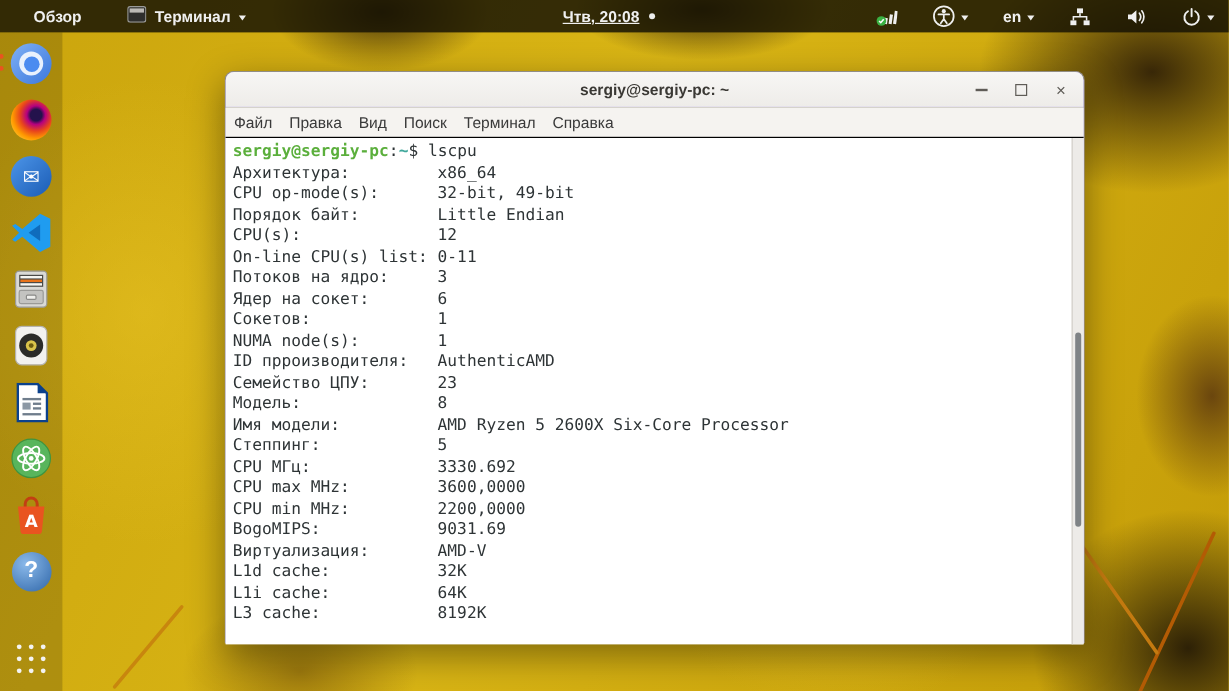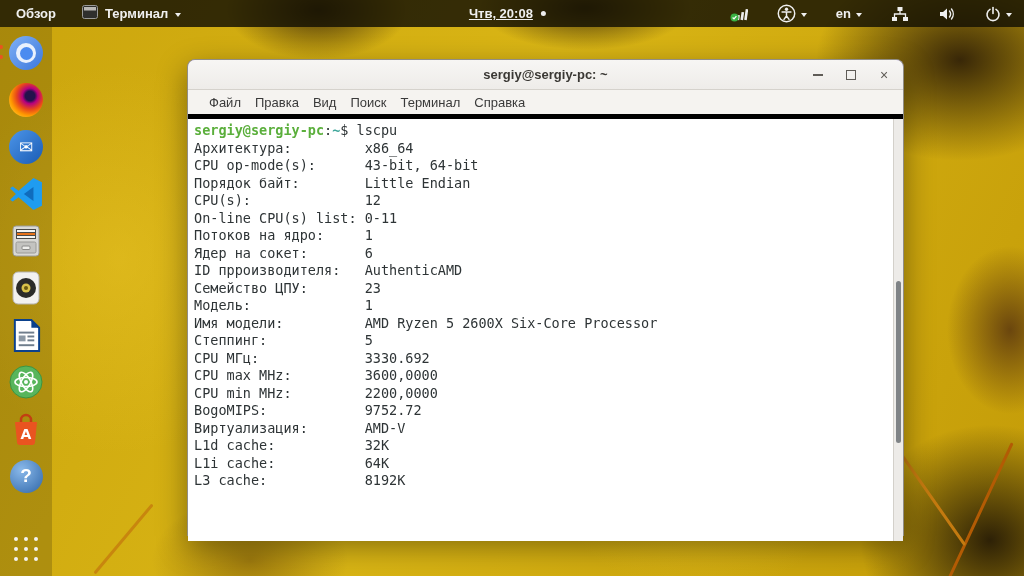--- a/index.html
+++ b/index.html
@@ -21,21 +21,21 @@
       linear-gradient(115deg,#CBA50D 0%,#D9B515 45%,#C49C08 100%);}
   .stem{position:absolute;background:#B35B04;border-radius:2px;}
   .stem.s1{width:3px;height:150px;right:42px;bottom:-10px;transform:rotate(25deg);}
   .stem.s2{width:3px;height:120px;right:92px;bottom:20px;transform:rotate(-35deg);background:#C47A10;}
   .stem.s3{width:3px;height:90px;left:122px;bottom:-8px;transform:rotate(40deg);background:#C8860E;}
 
   
   .topbar{position:absolute;top:0;left:0;width:1024px;height:27px;z-index:6;
     background:rgba(22,18,4,.84);display:flex;align-items:center;
     color:#F0F0F0;font-size:13px;font-weight:bold;}
-  .tb-activities{height:100%;display:flex;align-items:center;padding:0 16px;cursor:pointer;}
+  .tb-activities{height:100%;display:flex;align-items:center;padding:0 28px;cursor:pointer;}
   .tb-app{height:100%;display:flex;align-items:center;gap:7px;padding:0 10px;cursor:pointer;}
   .tb-center{position:absolute;left:50%;top:0;height:100%;transform:translateX(-56%);
     display:flex;align-items:center;gap:8px;cursor:pointer;text-decoration:underline;}
   .notif-dot{width:5px;height:5px;border-radius:50%;background:#EDEDED;}
   .tb-right{margin-left:auto;height:100%;display:flex;align-items:center;gap:29px;padding-right:12px;}
   .tb-group{display:flex;align-items:center;gap:5px;height:100%;cursor:pointer;}
   .caret{width:0;height:0;border-left:3.5px solid transparent;border-right:3.5px solid transparent;
     border-top:4px solid #EFEFEF;margin-top:2px;}
 
   
@@ -71,22 +71,22 @@
     box-shadow:0 10px 30px rgba(0,0,0,.40);background:#c4b5fd;}
   .titlebar{height:29px;background:linear-gradient(#F7F6F4,#EEECE9);
     border-bottom:1px solid #D5D2CC;border-radius:7px 7px 0 0;position:relative;
     display:flex;align-items:center;justify-content:center;}
   .wtitle{font-size:13px;font-weight:bold;color:#3A3834;}
   .controls{position:absolute;right:12px;top:0;bottom:0;display:flex;align-items:center;gap:19px;}
   .ctrl{display:flex;align-items:center;justify-content:center;width:14px;height:14px;cursor:pointer;}
   .ctrl-min i{display:block;width:10px;height:2px;background:#5F5C57;}
   .ctrl-max i{display:block;width:8px;height:8px;border:1.5px solid #5F5C57;}
   .ctrl-close{color:#5F5C57;font-size:14px;line-height:14px;}
-  .menubar{height:24px;background:#F5F3F0;border-bottom:5px solid #000000;
-    display:flex;align-items:center;padding-left:14px;}
+  .menubar{height:24px;background:#F5F3F0;border-bottom:1px solid #000000;
+    display:flex;align-items:center;padding-left:0;}
   .menu-item{padding:0 7px;font-size:13px;color:#3A3A3A;cursor:pointer;}
   .terminal{position:relative;height:422px;background:#FFFFFF;box-sizing:border-box;
     padding:3px 24px 0 6px;font-family:"DejaVu Sans Mono",monospace;
     font-size:13.5px;line-height:17.5px;color:#2E3436;overflow:hidden;}
   .tline{white-space:pre;}
   .p-green{color:#5BAF3C;font-weight:bold;}
   .p-teal{color:#3FA79B;font-weight:bold;}
   .scrollbar{position:absolute;right:0;top:0;bottom:0;width:9px;background:#EDEBE8;
     border-left:1px solid #D3D0CA;}
   .thumb{position:absolute;left:2px;width:5px;top:162px;height:162px;background:#7F8386;
@@ -273,33 +273,35 @@
       <span class="menu-item">Терминал</span>
       <span class="menu-item">Справка</span>
     </div>
 
   <div class="terminal">
     <div class="tline"><span class="p-green">sergiy@sergiy-pc</span><span>:</span><span class="p-teal">~</span><span>$ </span><span>lscpu</span></div>
     <div class="scrollbar">
       <div class="thumb"></div>
     </div>
   <div class="tline">Архитектура:         x86_64</div>
-      <div class="tline">CPU op-mode(s):      43-bit, 64-bit</div>
+      <div class="tline">CPU op-mode(s):      32-bit, 49-bit</div>
       <div class="tline">Порядок байт:        Little Endian</div>
       <div class="tline">CPU(s):              12</div>
       <div class="tline">On-line CPU(s) list: 0-11</div>
-      <div class="tline">Потоков на ядро:     1</div>
+      <div class="tline">Потоков на ядро:     3</div>
       <div class="tline">Ядер на сокет:       6</div>
+      <div class="tline">Сокетов:             1</div>
+      <div class="tline">NUMA node(s):        1</div>
       <div class="tline">ID прроизводителя:   AuthenticAMD</div>
       <div class="tline">Семейство ЦПУ:       23</div>
-      <div class="tline">Модель:              1</div>
+      <div class="tline">Модель:              8</div>
       <div class="tline">Имя модели:          AMD Ryzen 5 2600X Six-Core Processor</div>
       <div class="tline">Степпинг:            5</div>
       <div class="tline">CPU МГц:             3330.692</div>
       <div class="tline">CPU max MHz:         3600,0000</div>
       <div class="tline">CPU min MHz:         2200,0000</div>
-      <div class="tline">BogoMIPS:            9752.72</div>
+      <div class="tline">BogoMIPS:            9031.69</div>
       <div class="tline">Виртуализация:       AMD-V</div>
       <div class="tline">L1d cache:           32K</div>
       <div class="tline">L1i cache:           64K</div>
       <div class="tline">L3 cache:            8192K</div>
     </div>
 </div>
 
 </body></html>

